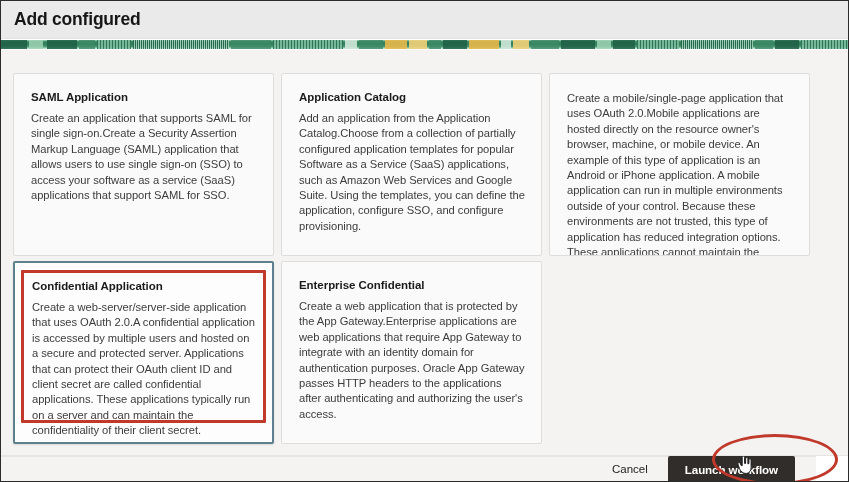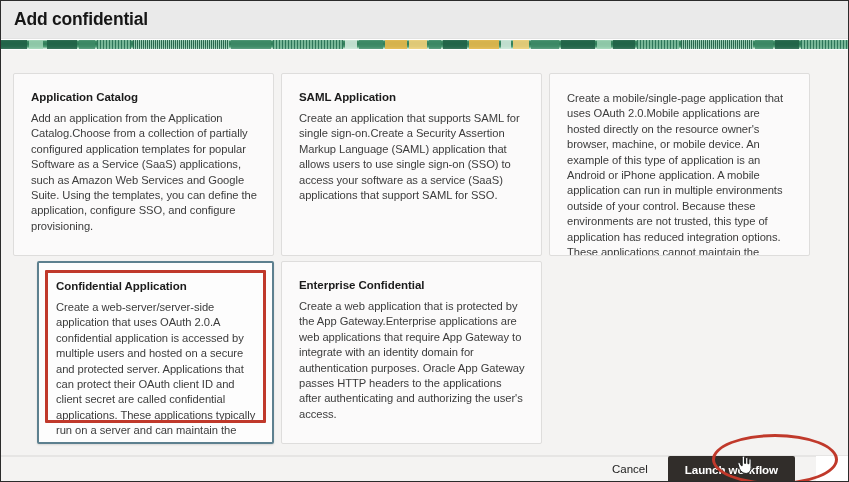--- a/index.html
+++ b/index.html
@@ -107,21 +107,20 @@
     border: 1px solid #dedddc;
     border-radius: 2px;
     height: 183px;
     padding: 17px 16px 10px 17px;
     overflow: hidden;
   }
   .card.selected {
     background: #fdfdfd;
     border: 2px solid #5d808f;
     box-shadow: 0 1px 2px rgba(0,0,0,.12);
-    margin-left: 24px;
   }
   .card.empty {
     background: transparent;
     border: none;
   }
   .card-title {
     font-size: 11.5px;
     font-weight: bold;
     color: #1b1b1b;
     margin: 0 0 8px 0;
@@ -215,21 +214,21 @@
     z-index: 40;
     pointer-events: none;
   }
 </style>
 </head>
 <body>
 
 <div id="app">
 
   <div class="header">
-    <div class="header-title">Add confidential</div>
+    <div class="header-title">Add configured</div>
   </div>
 
   <div class="banner">
     <div class="seg dark" style="left:0px;   width:26px;"></div>
     <div class="seg light" style="left:28px;  width:14px;"></div>
     <div class="seg dark" style="left:46px;  width:30px;"></div>
     <div class="seg mid" style="left:78px;  width:16px;"></div>
     <div class="seg hatch" style="left:96px;  width:34px;"></div>
     <div class="seg hatch2" style="left:132px; width:96px;"></div>
     <div class="seg mid" style="left:230px; width:40px;"></div>
@@ -251,27 +250,27 @@
     <div class="seg hatch2" style="left:680px; width:72px;"></div>
     <div class="seg mid" style="left:754px; width:18px;"></div>
     <div class="seg dark" style="left:774px; width:24px;"></div>
     <div class="seg hatch" style="left:800px; width:47px;"></div>
   </div>
 
   <div class="content">
     <div class="grid">
 
       <div class="card">
+        <div class="card-title">SAML Application</div>
+        <p class="card-desc">Create an application that supports SAML for single sign-on.Create a Security Assertion Markup Language (SAML) application that allows users to use single sign-on (SSO) to access your software as a service (SaaS) applications that support SAML for SSO.</p>
+      </div>
+
+      <div class="card">
         <div class="card-title">Application Catalog</div>
         <p class="card-desc">Add an application from the Application Catalog.Choose from a collection of partially configured application templates for popular Software as a Service (SaaS) applications, such as Amazon Web Services and Google Suite. Using the templates, you can define the application, configure SSO, and configure provisioning.</p>
-      </div>
-
-      <div class="card">
-        <div class="card-title">SAML Application</div>
-        <p class="card-desc">Create an application that supports SAML for single sign-on.Create a Security Assertion Markup Language (SAML) application that allows users to use single sign-on (SSO) to access your software as a service (SaaS) applications that support SAML for SSO.</p>
       </div>
 
       <div class="card">
         <p class="card-desc">Create a mobile/single-page application that uses OAuth 2.0.Mobile applications are hosted directly on the resource owner's browser, machine, or mobile device. An example of this type of application is an Android or iPhone application. A mobile application can run in multiple environments outside of your control. Because these environments are not trusted, this type of application has reduced integration options. These applications cannot maintain the confidentiality of their client secret.</p>
       </div>
 
       <div class="card selected">
         <div class="card-title">Confidential Application</div>
         <p class="card-desc">Create a web-server/server-side application that uses OAuth 2.0.A confidential application is accessed by multiple users and hosted on a secure and protected server. Applications that can protect their OAuth client ID and client secret are called confidential applications. These applications typically run on a server and can maintain the confidentiality of their client secret.</p>
         <div class="annot-rect"></div>

